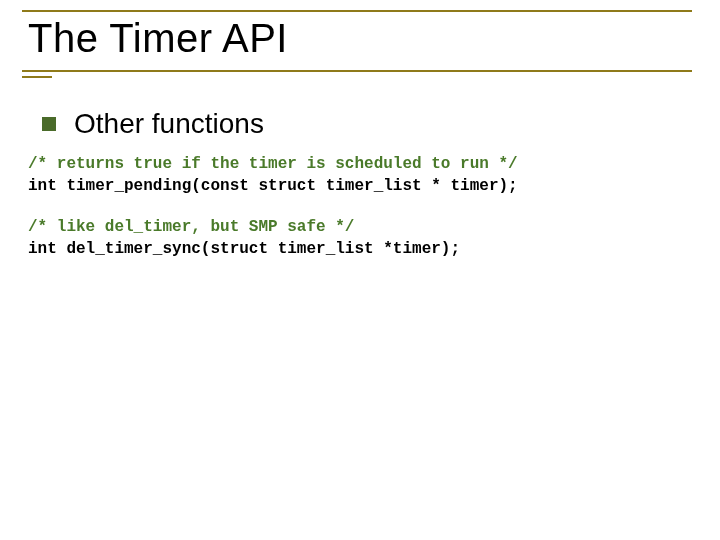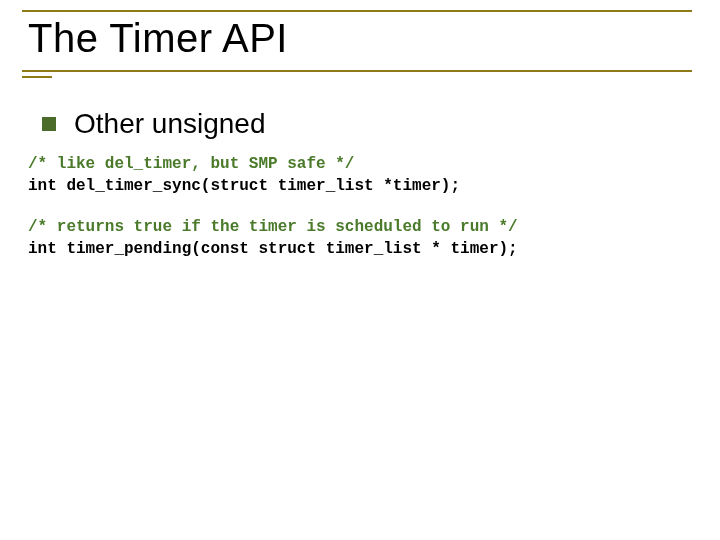--- a/index.html
+++ b/index.html
@@ -94,25 +94,25 @@
 
   <div class="title">The Timer API</div>
 
   <div class="rule-below-title"></div>
   <div class="rule-below-title-stub"></div>
 
   <div class="content">
 
     <div class="bullet-row">
       <div class="bullet-square"></div>
-      <div class="bullet-text">Other unsigned</div>
+      <div class="bullet-text">Other functions</div>
     </div>
 
 
+    <div class="code-block"><span class="comment">/* returns true if the timer is scheduled to run */</span>
+<span>int timer_pending(const struct timer_list * timer);</span></div>
+
     <div class="code-block"><span class="comment">/* like del_timer, but SMP safe */</span>
 <span>int del_timer_sync(struct timer_list *timer);</span></div>
-
-    <div class="code-block"><span class="comment">/* returns true if the timer is scheduled to run */</span>
-<span>int timer_pending(const struct timer_list * timer);</span></div>
 
   </div>
 
 </div>
 
 </body></html>

